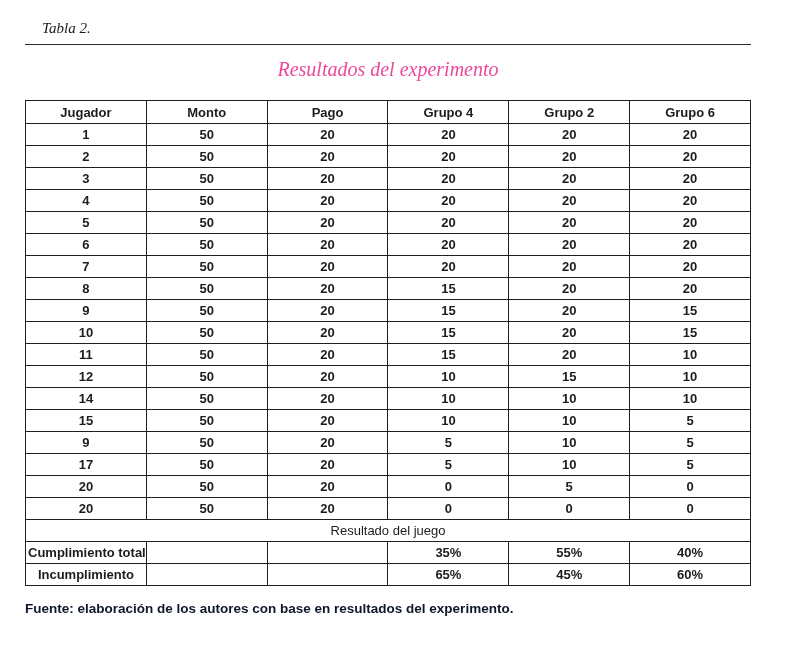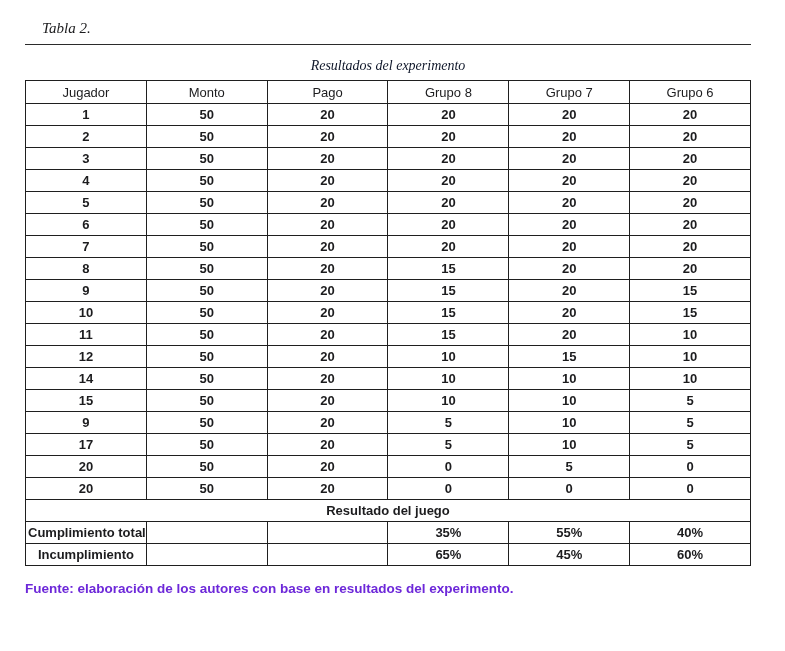--- a/index.html
+++ b/index.html
@@ -30,74 +30,74 @@
     margin-bottom: 7px;
   }
   .toprule {
     border: none;
     border-top: 1.5px solid #2b2b2b;
     margin: 0 0 13px 0;
   }
   .table-title {
     font-family: "Liberation Serif", "DejaVu Serif", serif;
     font-style: italic;
-    font-size: 14px;
+    font-size: 20px;
     text-align: center;
-    color: #0f172a;
-    margin-bottom: 6px;
+    color: #ec4899;
+    margin-bottom: 19px;
   }
   table.results {
     width: 726px;
     border-collapse: collapse;
     table-layout: fixed;
   }
   table.results th,
   table.results td {
     border: 1px solid #1f1f1f;
     height: 21px;
     text-align: center;
     vertical-align: middle;
     font-size: 13px;
     font-weight: 600;
     color: #1c1c1e;
     padding: 0 2px;
     overflow: hidden;
     white-space: nowrap;
   }
   table.results th {
+    font-weight: 700;
+    height: 22px;
+  }
+  table.results td.section-cell {
     font-weight: 400;
-    height: 22px;
-  }
-  table.results td.section-cell {
-    font-weight: 700;
   }
   .source {
     margin-top: 15px;
     margin-left: 0;
     font-size: 13.5px;
     font-weight: 600;
-    color: #6d28d9;
+    color: #0f172a;
   }
 </style>
 </head>
 <body>
 
 <div class="page">
   <div class="content">
     <div class="caption">Tabla 2.</div>
     <hr class="toprule">
     <div class="table-title">Resultados del experimento</div>
     <table class="results">
       <thead>
         <tr id="header-row">
             <th>Jugador</th>
             <th>Monto</th>
             <th>Pago</th>
-            <th>Grupo 8</th>
-            <th>Grupo 7</th>
+            <th>Grupo 4</th>
+            <th>Grupo 2</th>
             <th>Grupo 6</th>
           </tr>
       </thead>
       <tbody id="body-rows">
           <tr>
             <td>1</td>
             <td>50</td>
             <td>20</td>
             <td>20</td>
             <td>20</td>

